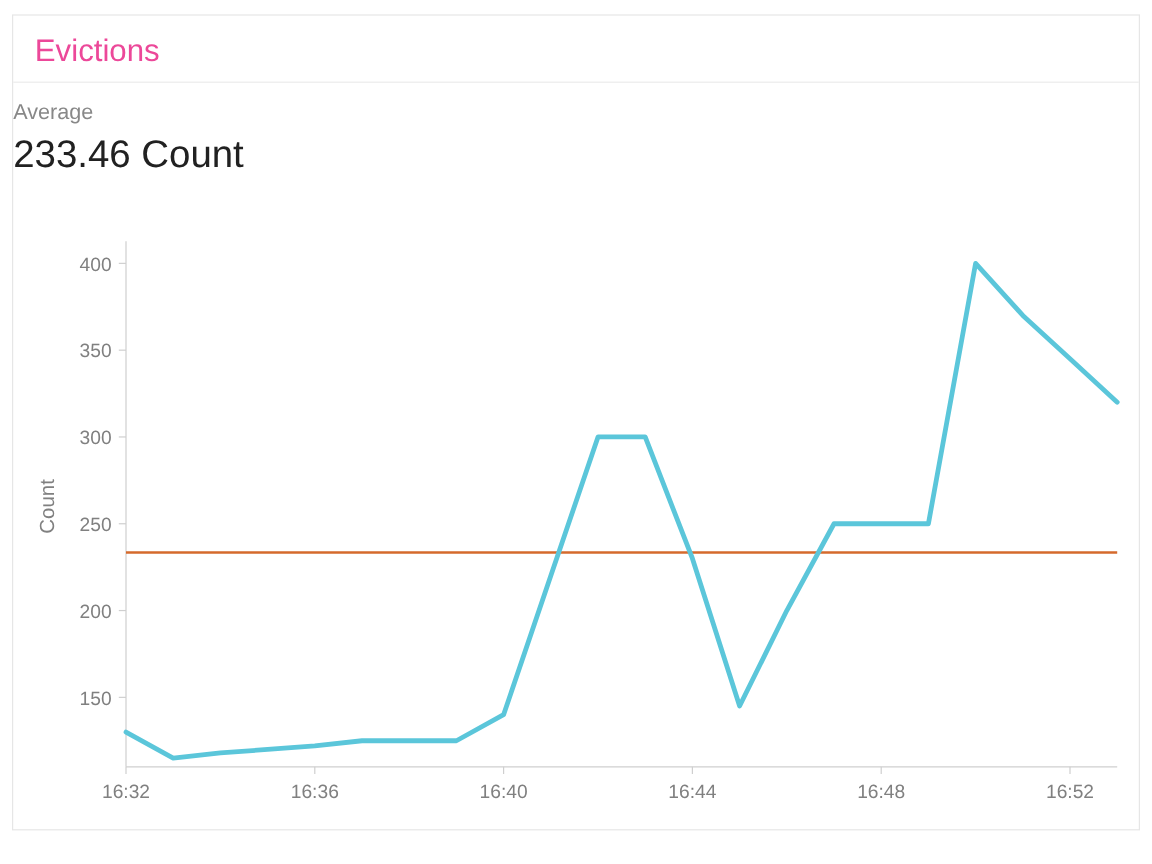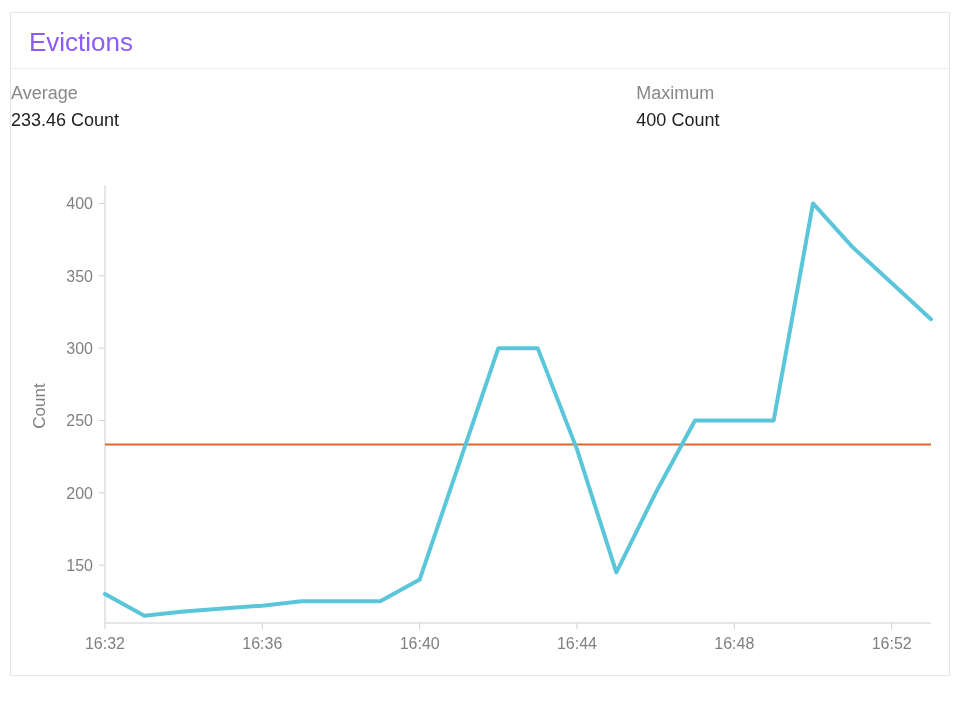--- a/index.html
+++ b/index.html
@@ -12,42 +12,42 @@
   }
   .panel {
     width: 940px;
     margin: 12px 10px;
     border: 1px solid #e6e6e6;
     background: #fff;
   }
   .panel-title {
     font-size: 26px;
     font-weight: 400;
-    color: #8b5cf6;
+    color: #ec4899;
     padding: 14px 18px 10px 18px;
     border-bottom: 1px solid #ececec;
     margin: 0 0 0 0;
   }
   .stats {
     display: flex;
     justify-content: space-around;
     padding: 14px 0 18px 0;
   }
   .stat {
     text-align: left;
     flex: 1;
   }
   .stat-label {
     font-size: 18px;
     color: #888;
     margin-bottom: 6px;
     font-weight: 400;
   }
   .stat-value {
-    font-size: 18px;
+    font-size: 32px;
     color: #212121;
     font-weight: 400;
   }
   .chart-wrap {
     padding: 10px 4px 6px 4px;
   }
   svg { display: block; }
   .axis-line { stroke: #cfcfcf; stroke-width: 1; }
   .tick text, .ylabel {
     font-family: "Helvetica Neue", Helvetica, Arial, sans-serif;
@@ -73,24 +73,20 @@
 <div class="panel">
   <h1 class="panel-title">Evictions</h1>
 
   <div class="stats">
     <div class="stat">
       <div class="stat-label">Average</div>
       <div class="stat-value">233.46 Count</div>
     </div>
     <div class="stat">
     </div>
-    <div class="stat">
-      <div class="stat-label">Maximum</div>
-      <div class="stat-value">400 Count</div>
-    </div>
   </div>
 
   <div class="chart-wrap">
     <svg id="chart-svg" width="930" height="510">
         <line x1="90" y1="26" x2="90" y2="464" class="axis-line"></line>
         <line x1="90" y1="464" x2="916" y2="464" class="axis-line"></line>
         <line x1="84" y1="406.1333333333333" x2="90" y2="406.1333333333333" class="axis-line"></line>
         <text x="78" y="412.1333333333333" text-anchor="end" class="tick" fill="#808080">150</text>
         <line x1="84" y1="333.79999999999995" x2="90" y2="333.79999999999995" class="axis-line"></line>
         <text x="78" y="339.79999999999995" text-anchor="end" class="tick" fill="#808080">200</text>

